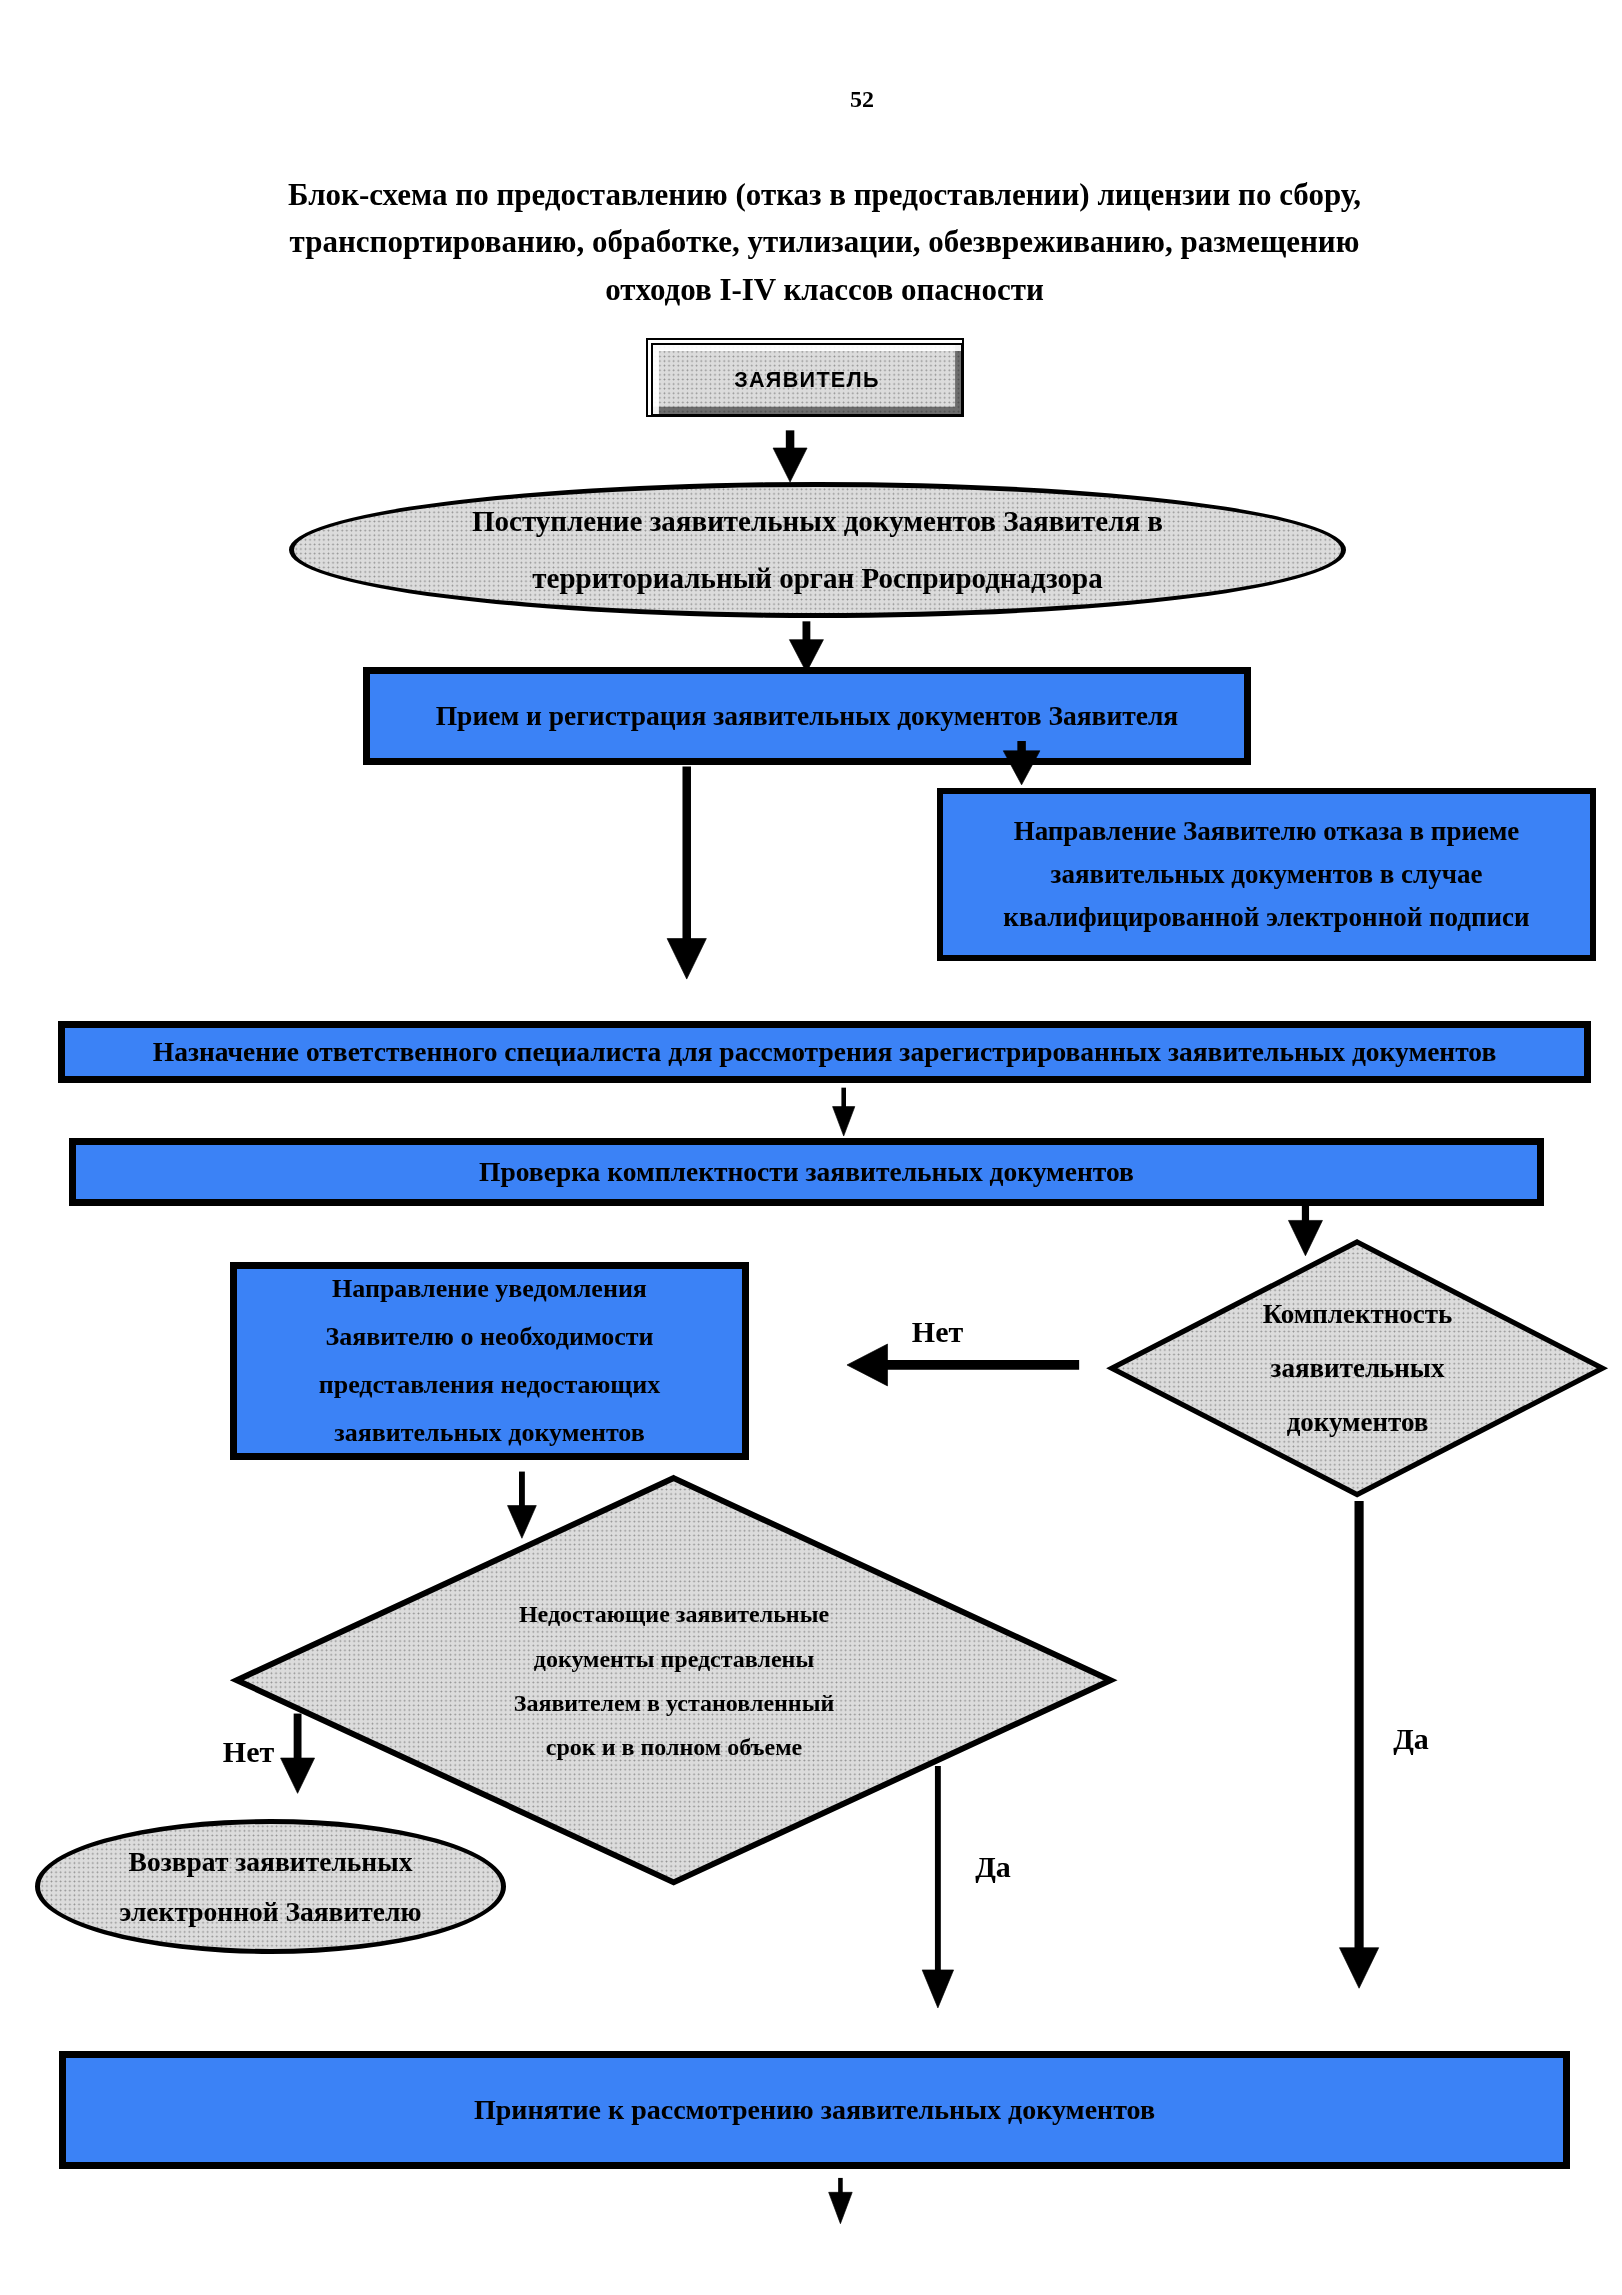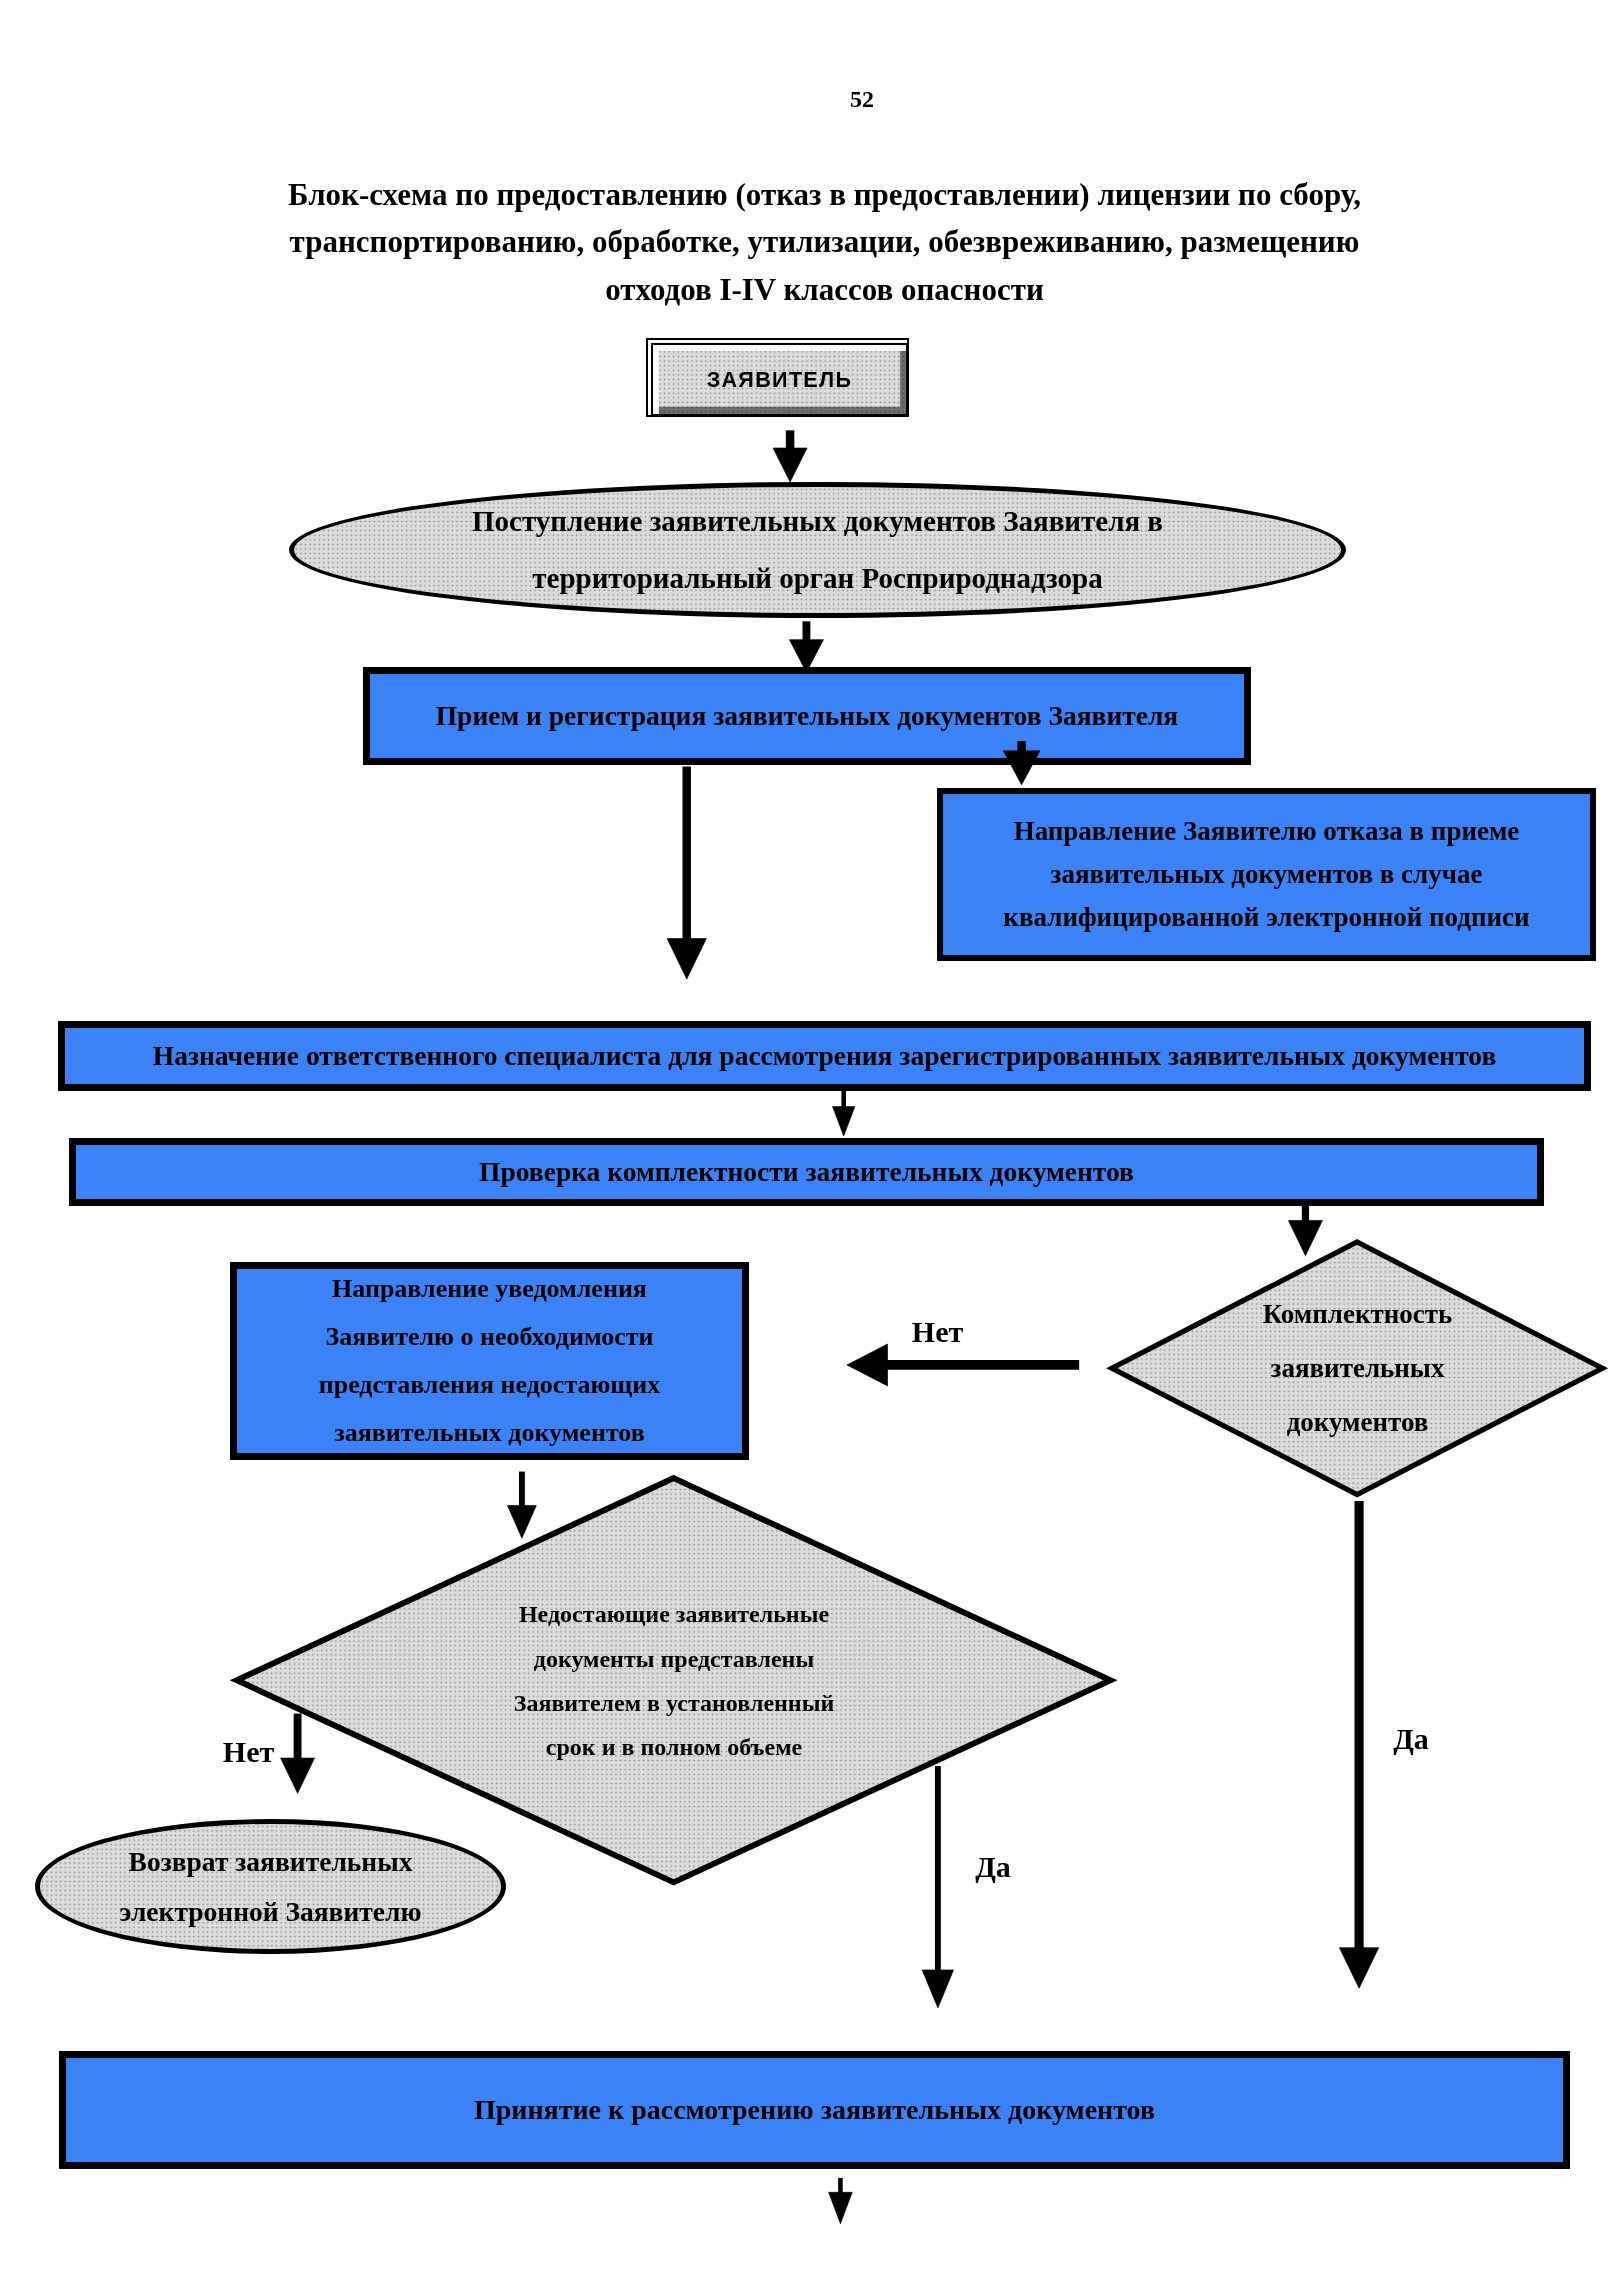--- a/index.html
+++ b/index.html
@@ -44,42 +44,42 @@
 <div id="page">
 
   <div class="abs txt center" style="left:816px;top:82px;width:92px;height:34px;font-size:24px;">52</div>
 
   <div class="abs txt title" style="left:92px;top:171px;width:1465px;font-size:31px;text-align:center;">
     <div>Блок-схема по предоставлению (отказ в предоставлении) лицензии по сбору,</div>
     <div>транспортированию, обработке, утилизации, обезвреживанию, размещению</div>
     <div>отходов I-IV классов опасности</div>
   </div>
 
-  <div class="abs btn-outer" style="left:646px;top:338px;width:263px;height:79px;">
+  <div class="abs btn-outer" style="left:646px;top:338px;width:318px;height:79px;">
     <div class="btn-inner stipple center txt" style="font-size:21.6px;">
       <span>ЗАЯВИТЕЛЬ</span>
     </div>
   </div>
 
   <div class="abs ellipse stipple center col txt" style="left:289px;top:482px;width:1057px;height:136px;font-size:29px;line-height:1.95;">
     <div>Поступление заявительных документов Заявителя  в</div>
     <div>территориальный орган Росприроднадзора</div>
   </div>
 
   <div class="abs node-rect center txt" style="left:363px;top:667px;width:888px;height:98px;border-width:7.9px;font-size:27.5px;">
     <span>Прием и регистрация заявительных документов Заявителя</span>
   </div>
 
   <div class="abs node-rect center col txt" style="left:937px;top:788px;width:659px;height:173px;border-width:6.5px;font-size:27px;line-height:1.6;">
     <div>Направление Заявителю отказа в приеме</div>
     <div>заявительных документов в случае</div>
     <div>квалифицированной электронной подписи</div>
   </div>
 
-  <div class="abs node-rect center txt" style="left:58px;top:1021px;width:1533px;height:70px;font-size:27.5px;">
+  <div class="abs node-rect center txt" style="left:58px;top:1021px;width:1533px;height:62px;font-size:27.5px;">
     <span>Назначение ответственного специалиста для рассмотрения зарегистрированных заявительных документов</span>
   </div>
 
   <div class="abs node-rect center txt" style="left:69px;top:1138px;width:1475px;height:68px;font-size:27.5px;">
     <span>Проверка комплектности заявительных документов</span>
   </div>
 
   <div class="abs stipple diamond-fill" style="left:1112px;top:1242px;width:491px;height:253px;"></div>
   <div class="abs center col txt" style="left:1161px;top:1259px;width:393px;height:218px;font-size:27px;line-height:2.0;">
     <div>Комплектность</div>

